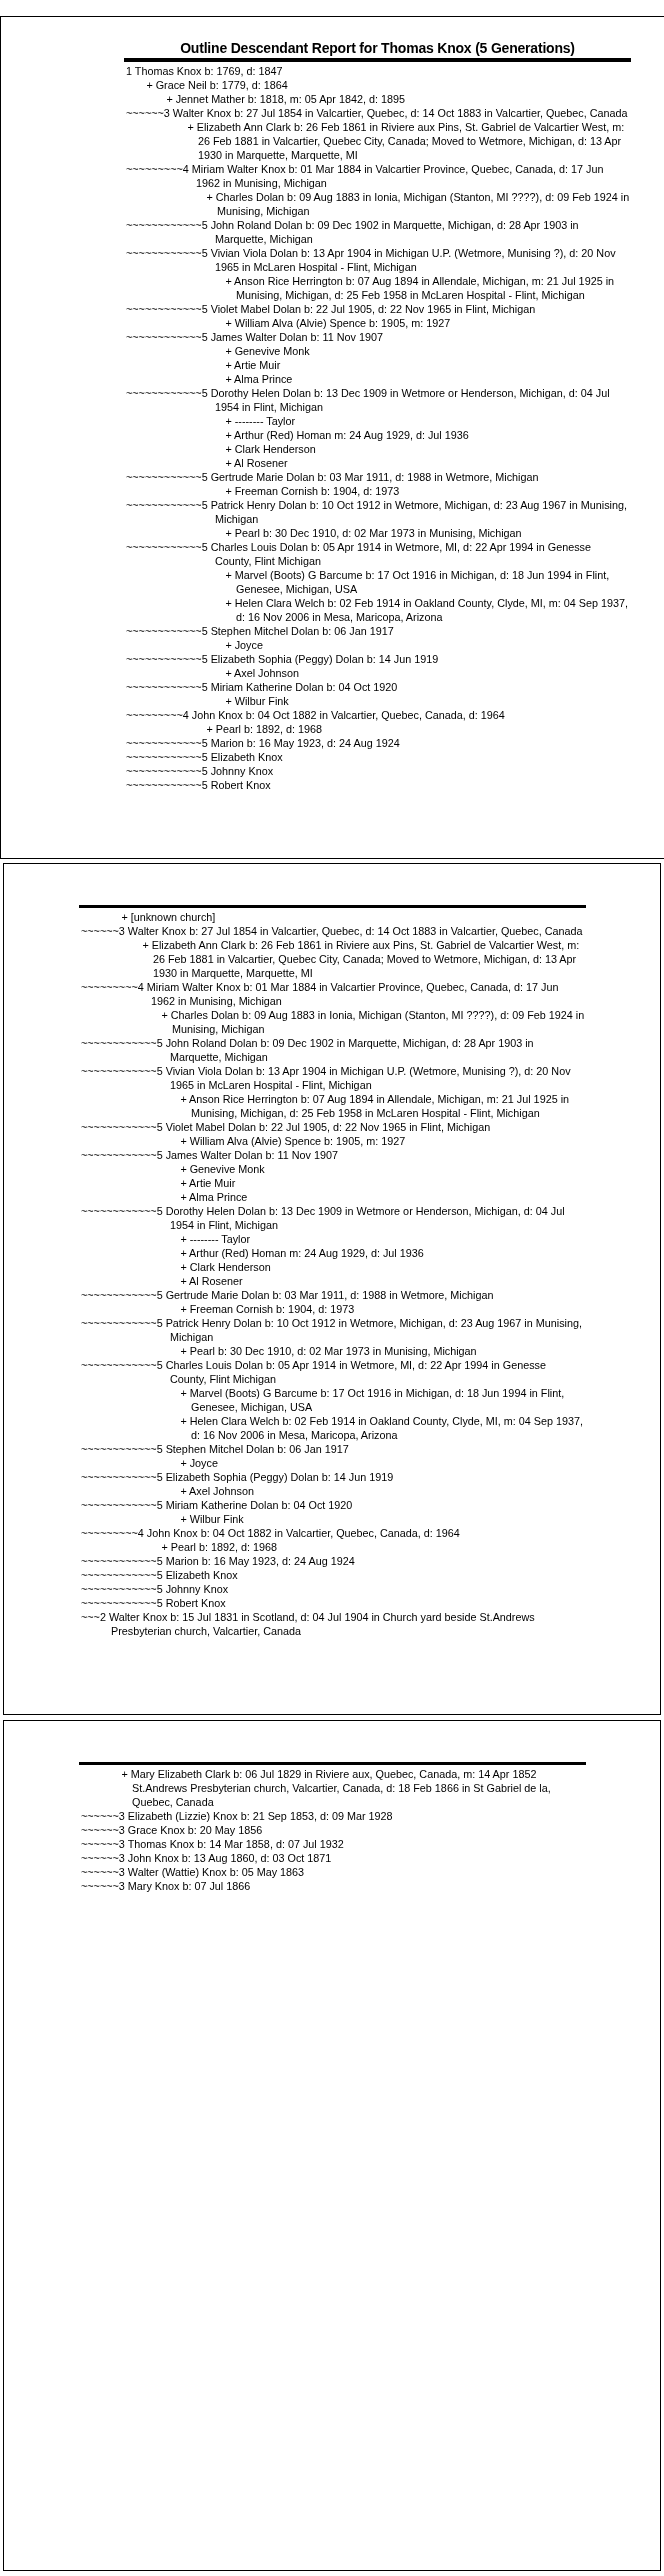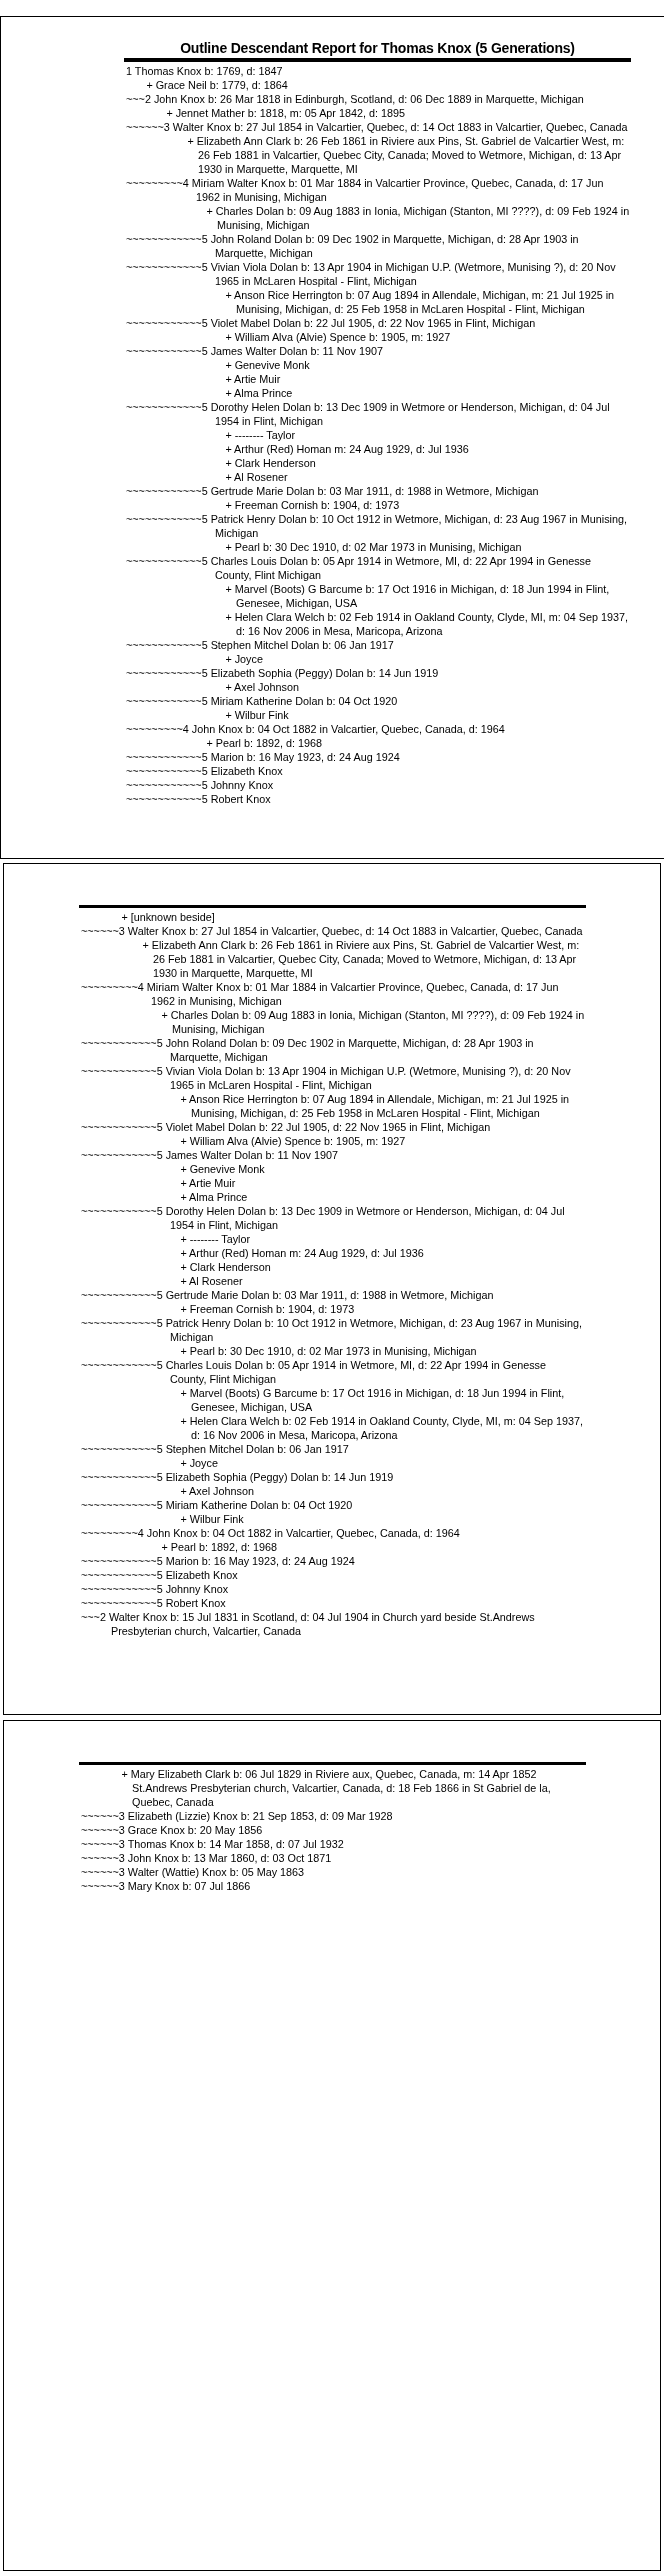--- a/index.html
+++ b/index.html
@@ -75,21 +75,20 @@
 <div>
 
   <div class="page" id="p1">
     <div class="header">
       <div class="title">Outline Descendant Report for Thomas Knox (5 Generations)</div>
       <div class="rule"></div>
     </div>
     <div class="content">
         <div class="ln g1">1 Thomas Knox b: 1769, d: 1847</div>
         <div class="ln s1">+ Grace Neil b: 1779, d: 1864</div>
-        <div class="ln g2">~~~2 John Knox b: 26 Mar 1818 in Edinburgh, Scotland, d: 06 Dec 1889 in Marquette, Michigan</div>
         <div class="ln s2">+ Jennet Mather b: 1818, m: 05 Apr 1842, d: 1895</div>
         <div class="ln g3">~~~~~~3 Walter Knox b: 27 Jul 1854 in Valcartier, Quebec, d: 14 Oct 1883 in Valcartier, Quebec, Canada</div>
         <div class="ln s3">+ Elizabeth Ann Clark b: 26 Feb 1861 in Riviere aux Pins, St. Gabriel de Valcartier West, m: 26 Feb 1881 in Valcartier, Quebec City, Canada; Moved to Wetmore, Michigan, d: 13 Apr 1930 in Marquette, Marquette, MI</div>
         <div class="ln g4">~~~~~~~~~4 Miriam Walter Knox b: 01 Mar 1884 in Valcartier Province, Quebec, Canada, d: 17 Jun 1962 in Munising, Michigan</div>
         <div class="ln s4">+ Charles Dolan b: 09 Aug 1883 in Ionia, Michigan (Stanton, MI ????), d: 09 Feb 1924 in Munising, Michigan</div>
         <div class="ln g5">~~~~~~~~~~~~5 John Roland Dolan b: 09 Dec 1902 in Marquette, Michigan, d: 28 Apr 1903 in Marquette, Michigan</div>
         <div class="ln g5">~~~~~~~~~~~~5 Vivian Viola Dolan b: 13 Apr 1904 in Michigan U.P. (Wetmore, Munising ?), d: 20 Nov 1965 in McLaren Hospital - Flint, Michigan</div>
         <div class="ln s5">+ Anson Rice Herrington b: 07 Aug 1894 in Allendale, Michigan, m: 21 Jul 1925 in Munising, Michigan, d: 25 Feb 1958 in McLaren Hospital - Flint, Michigan</div>
         <div class="ln g5">~~~~~~~~~~~~5 Violet Mabel Dolan b: 22 Jul 1905, d: 22 Nov 1965 in Flint, Michigan</div>
         <div class="ln s5">+ William Alva (Alvie) Spence b: 1905, m: 1927</div>
@@ -122,21 +121,21 @@
         <div class="ln g5">~~~~~~~~~~~~5 Johnny Knox</div>
         <div class="ln g5">~~~~~~~~~~~~5 Robert Knox</div>
       </div>
   </div>
 
   <div class="page" id="p2">
     <div class="header cont">
       <div class="rule"></div>
     </div>
     <div class="content">
-        <div class="ln s2">+ [unknown beside]</div>
+        <div class="ln s2">+ [unknown church]</div>
         <div class="ln g3">~~~~~~3 Walter Knox b: 27 Jul 1854 in Valcartier, Quebec, d: 14 Oct 1883 in Valcartier, Quebec, Canada</div>
         <div class="ln s3">+ Elizabeth Ann Clark b: 26 Feb 1861 in Riviere aux Pins, St. Gabriel de Valcartier West, m: 26 Feb 1881 in Valcartier, Quebec City, Canada; Moved to Wetmore, Michigan, d: 13 Apr 1930 in Marquette, Marquette, MI</div>
         <div class="ln g4">~~~~~~~~~4 Miriam Walter Knox b: 01 Mar 1884 in Valcartier Province, Quebec, Canada, d: 17 Jun 1962 in Munising, Michigan</div>
         <div class="ln s4">+ Charles Dolan b: 09 Aug 1883 in Ionia, Michigan (Stanton, MI ????), d: 09 Feb 1924 in Munising, Michigan</div>
         <div class="ln g5">~~~~~~~~~~~~5 John Roland Dolan b: 09 Dec 1902 in Marquette, Michigan, d: 28 Apr 1903 in Marquette, Michigan</div>
         <div class="ln g5">~~~~~~~~~~~~5 Vivian Viola Dolan b: 13 Apr 1904 in Michigan U.P. (Wetmore, Munising ?), d: 20 Nov 1965 in McLaren Hospital - Flint, Michigan</div>
         <div class="ln s5">+ Anson Rice Herrington b: 07 Aug 1894 in Allendale, Michigan, m: 21 Jul 1925 in Munising, Michigan, d: 25 Feb 1958 in McLaren Hospital - Flint, Michigan</div>
         <div class="ln g5">~~~~~~~~~~~~5 Violet Mabel Dolan b: 22 Jul 1905, d: 22 Nov 1965 in Flint, Michigan</div>
         <div class="ln s5">+ William Alva (Alvie) Spence b: 1905, m: 1927</div>
         <div class="ln g5">~~~~~~~~~~~~5 James Walter Dolan b: 11 Nov 1907</div>
@@ -173,20 +172,20 @@
 
   <div class="page" id="p3">
     <div class="header cont">
       <div class="rule"></div>
     </div>
     <div class="content">
         <div class="ln s2">+ Mary Elizabeth Clark b: 06 Jul 1829 in Riviere aux, Quebec, Canada, m: 14 Apr 1852 St.Andrews Presbyterian church, Valcartier, Canada, d: 18 Feb 1866 in St Gabriel de la, Quebec, Canada</div>
         <div class="ln g3">~~~~~~3 Elizabeth (Lizzie) Knox b: 21 Sep 1853, d: 09 Mar 1928</div>
         <div class="ln g3">~~~~~~3 Grace Knox b: 20 May 1856</div>
         <div class="ln g3">~~~~~~3 Thomas Knox b: 14 Mar 1858, d: 07 Jul 1932</div>
-        <div class="ln g3">~~~~~~3 John Knox b: 13 Mar 1860, d: 03 Oct 1871</div>
+        <div class="ln g3">~~~~~~3 John Knox b: 13 Aug 1860, d: 03 Oct 1871</div>
         <div class="ln g3">~~~~~~3 Walter (Wattie) Knox b: 05 May 1863</div>
         <div class="ln g3">~~~~~~3 Mary Knox b: 07 Jul 1866</div>
       </div>
   </div>
 
 </div>
 
 
 </body></html>

